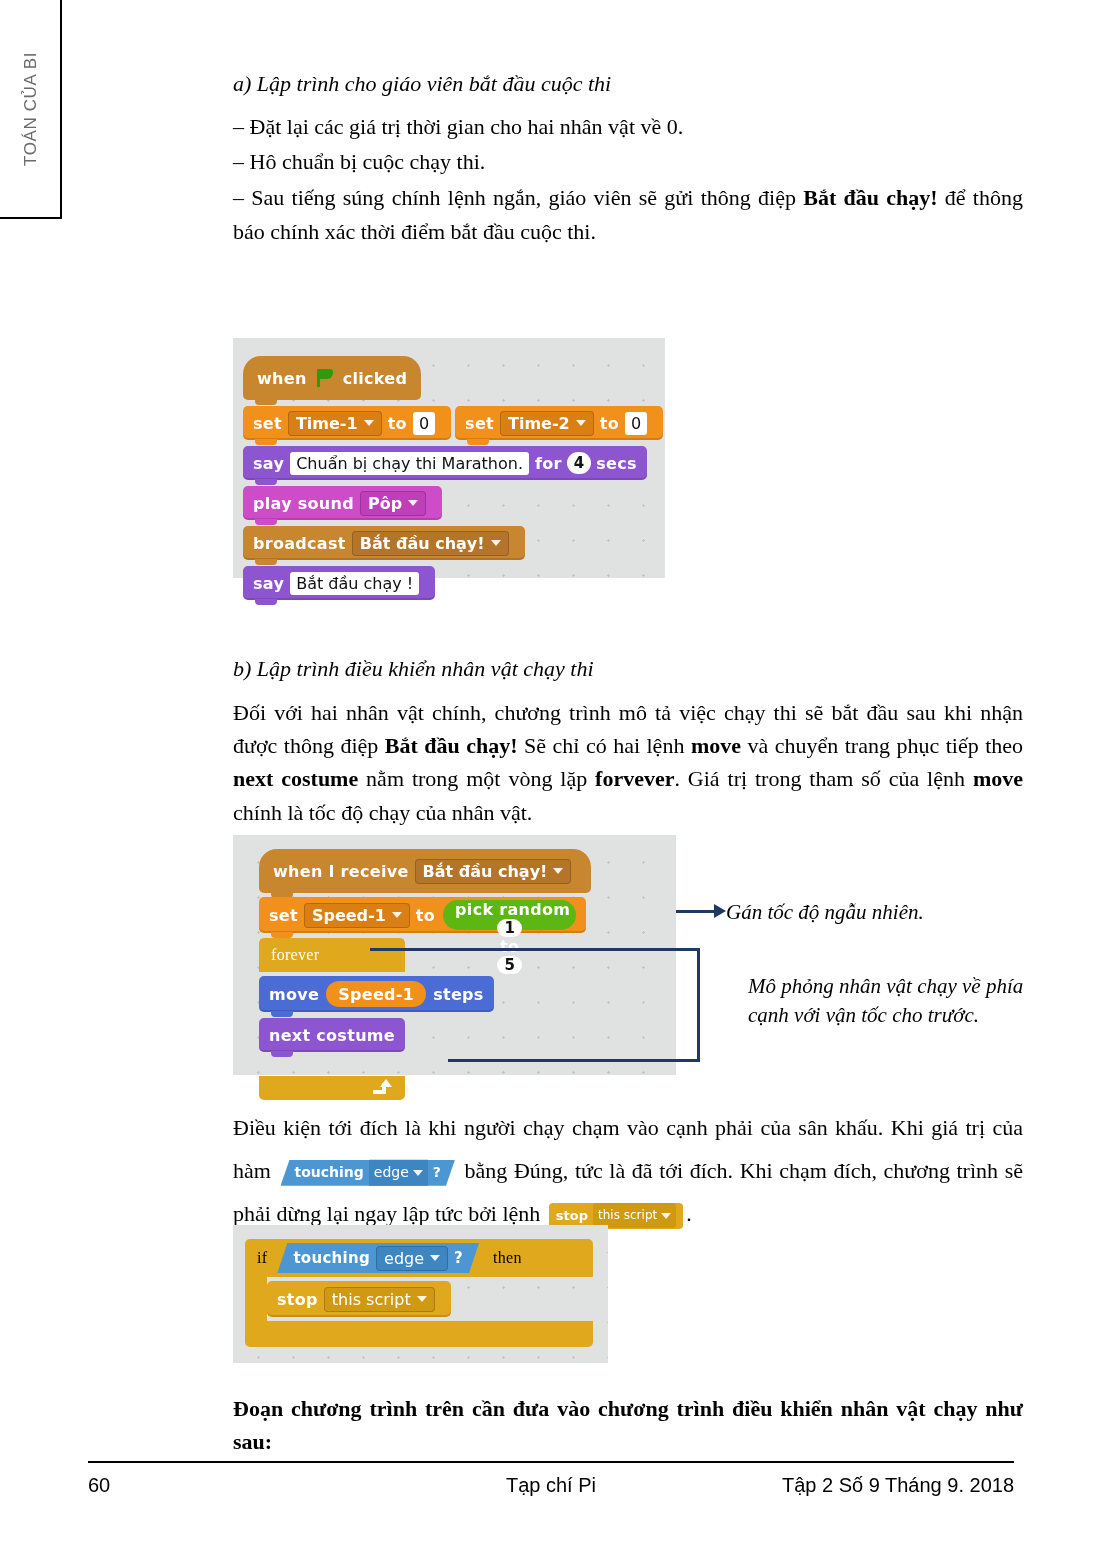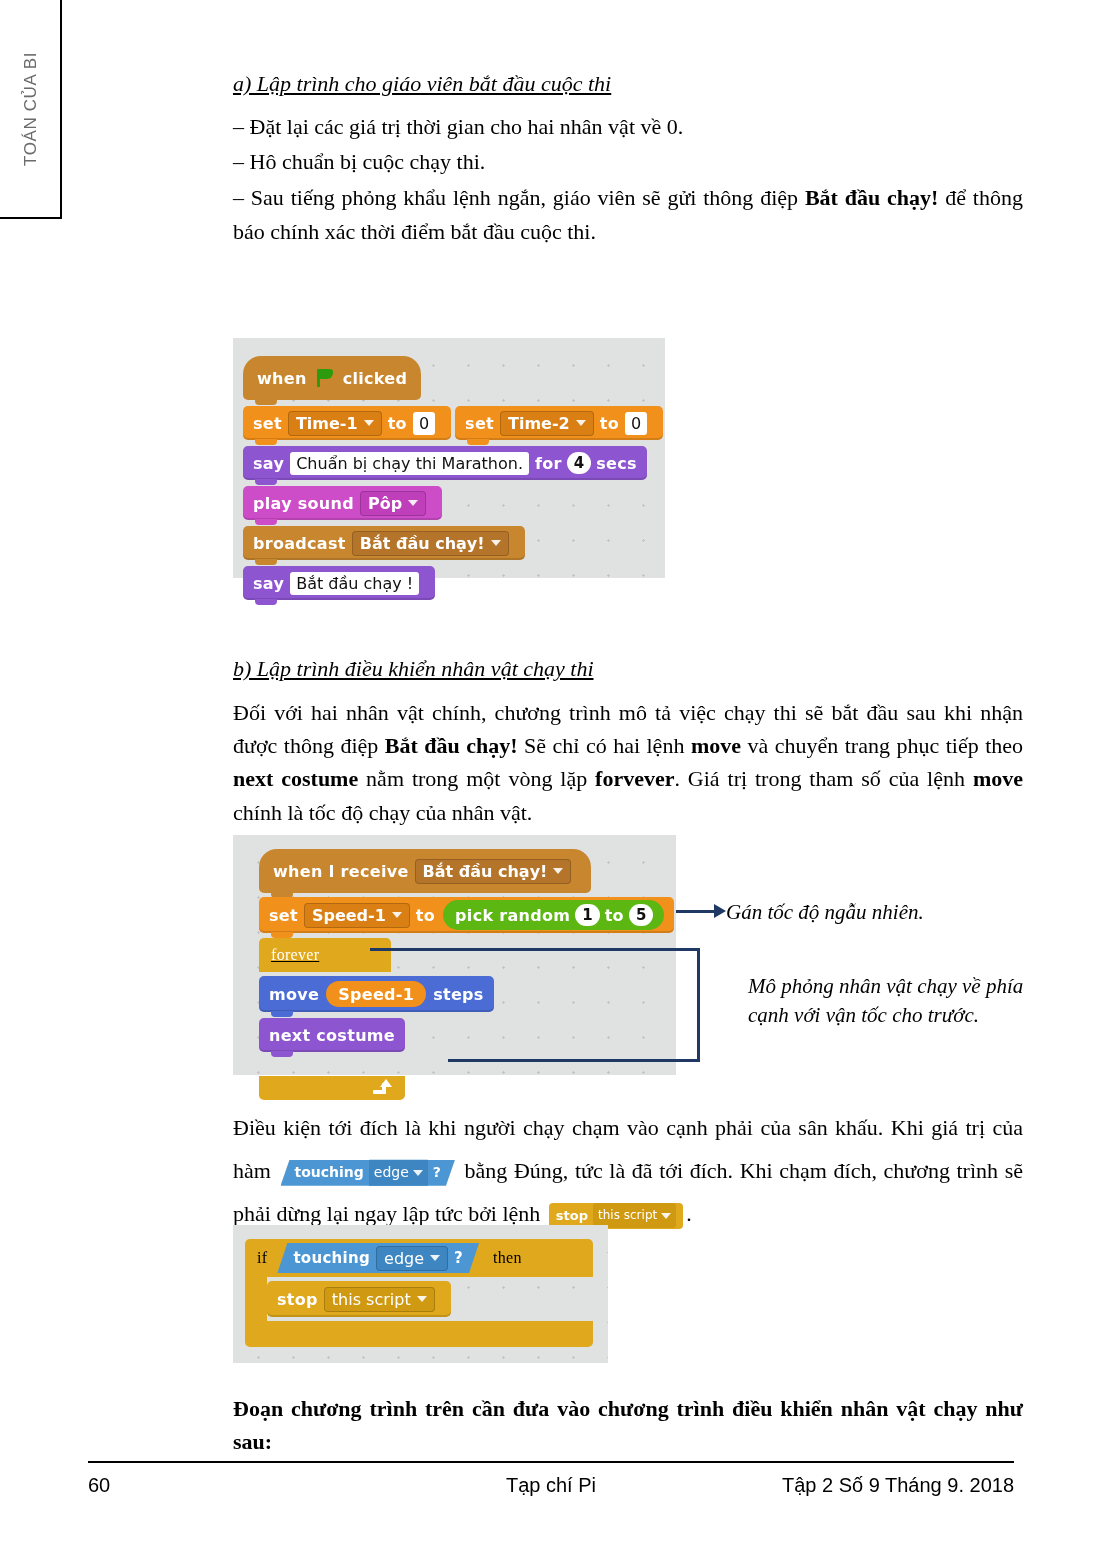--- a/index.html
+++ b/index.html
@@ -29,21 +29,21 @@
   }
 
   
   #content {
     position:absolute; left:233px; top:70px; width:790px;
   }
   h2.section-title {
     font-size:23px; font-weight:bold; margin:0 0 16px 0; line-height:1.25;
   }
   p.sub-italic {
-    font-style:italic; font-size:22px; margin:0 0 12px 0; line-height:1.3;text-decoration:underline;
+    font-style:italic; font-size:22px; margin:0 0 12px 0; line-height:1.3;
   }
   p.body-text {
     font-size:22px; margin:0 0 4px 0; line-height:1.42;
     text-align:justify;
   }
   p.body-text.nojust { text-align:left; }
   p.para {
     font-size:22px; margin:0; line-height:1.52; text-align:justify;
   }
   b { font-weight:bold; }
@@ -82,21 +82,21 @@
   .lbl { font-size:16px; letter-spacing:.3px; }
   .lbl.sm { font-size:15px; }
 
   
   .c-event  { background:#c8872f; }
   .c-data   { background:#f2901c; }
   .c-look   { background:#8e55d0; }
   .c-sound  { background:#cd4cc8; }
   .c-motion { background:#4a6cd4; }
   .c-control{ background:#e0a81c; }
-  .c-op     { background:#5cb712; }
+  .c-op     { background:#5cb712;flex-direction:column; }
   .c-sense  { background:#4c97d3; }
 
   
   .dd {
     display:inline-flex; align-items:center; gap:6px;
     border-radius:4px; padding:2px 7px; margin:0 6px;
     font-size:16px; color:#fff;
     border:1px solid rgba(0,0,0,.18);
   }
   .dd.on-data   { background:#d97f13; }
@@ -237,21 +237,21 @@
 
 
   <p class="sub-italic">a) Lập trình cho giáo viên bắt đầu cuộc thi</p>
 
 
   <p class="body-text nojust">– Đặt lại các giá trị thời gian cho hai nhân vật về 0.</p>
 
   <p class="body-text nojust">– Hô chuẩn bị cuộc chạy thi.</p>
 
   <p class="para" style="margin-bottom:0;">
-    <span>– Sau tiếng phỏng khẩu lệnh ngắn, giáo viên sẽ gửi thông điệp </span><b>Bắt đầu chạy!</b><span> để thông báo chính xác thời điểm bắt đầu cuộc thi.</span>
+    <span>– Sau tiếng súng chính lệnh ngắn, giáo viên sẽ gửi thông điệp </span><b>Bắt đầu chạy!</b><span> để thông báo chính xác thời điểm bắt đầu cuộc thi.</span>
   </p>
 </div>
 
 <div class="scratch-canvas" style="position:absolute; left:233px; top:338px; width:432px; height:240px; padding:18px 0 4px 10px;">
 
   <div class="blk hat c-event">
     <span class="lbl">when</span>
     <span class="flag"></span>
     <span class="lbl">clicked</span>
     <span class="notch"></span>
@@ -344,21 +344,21 @@
       <span class="lbl" style="margin-left:6px;">pick random</span>
       <span class="numoval">1</span>
       <span class="lbl">to</span>
       <span class="numoval">5</span>
     </span>
     <span class="notch"></span>
   </div>
 
   
   <div class="cblock" style="width:200px; margin-top:3px;">
-    <div class="c-top c-control" style="width:132px;text-decoration:underline;">
+    <div class="c-top c-control" style="width:146px;">
       <span class="lbl" style="color:#fff;">forever</span>
     </div>
     <div style="display:flex;">
       <div class="c-control c-arm" style="height:104px;"></div>
       <div style="padding-top:4px;">
         <div class="blk stack c-motion" style="height:36px;">
           <span class="lbl">move</span>
           <span class="blk hex-round c-data" style="height:26px; padding:0 12px; margin:0 7px;">
             <span class="lbl">Speed-1</span>
           </span>

